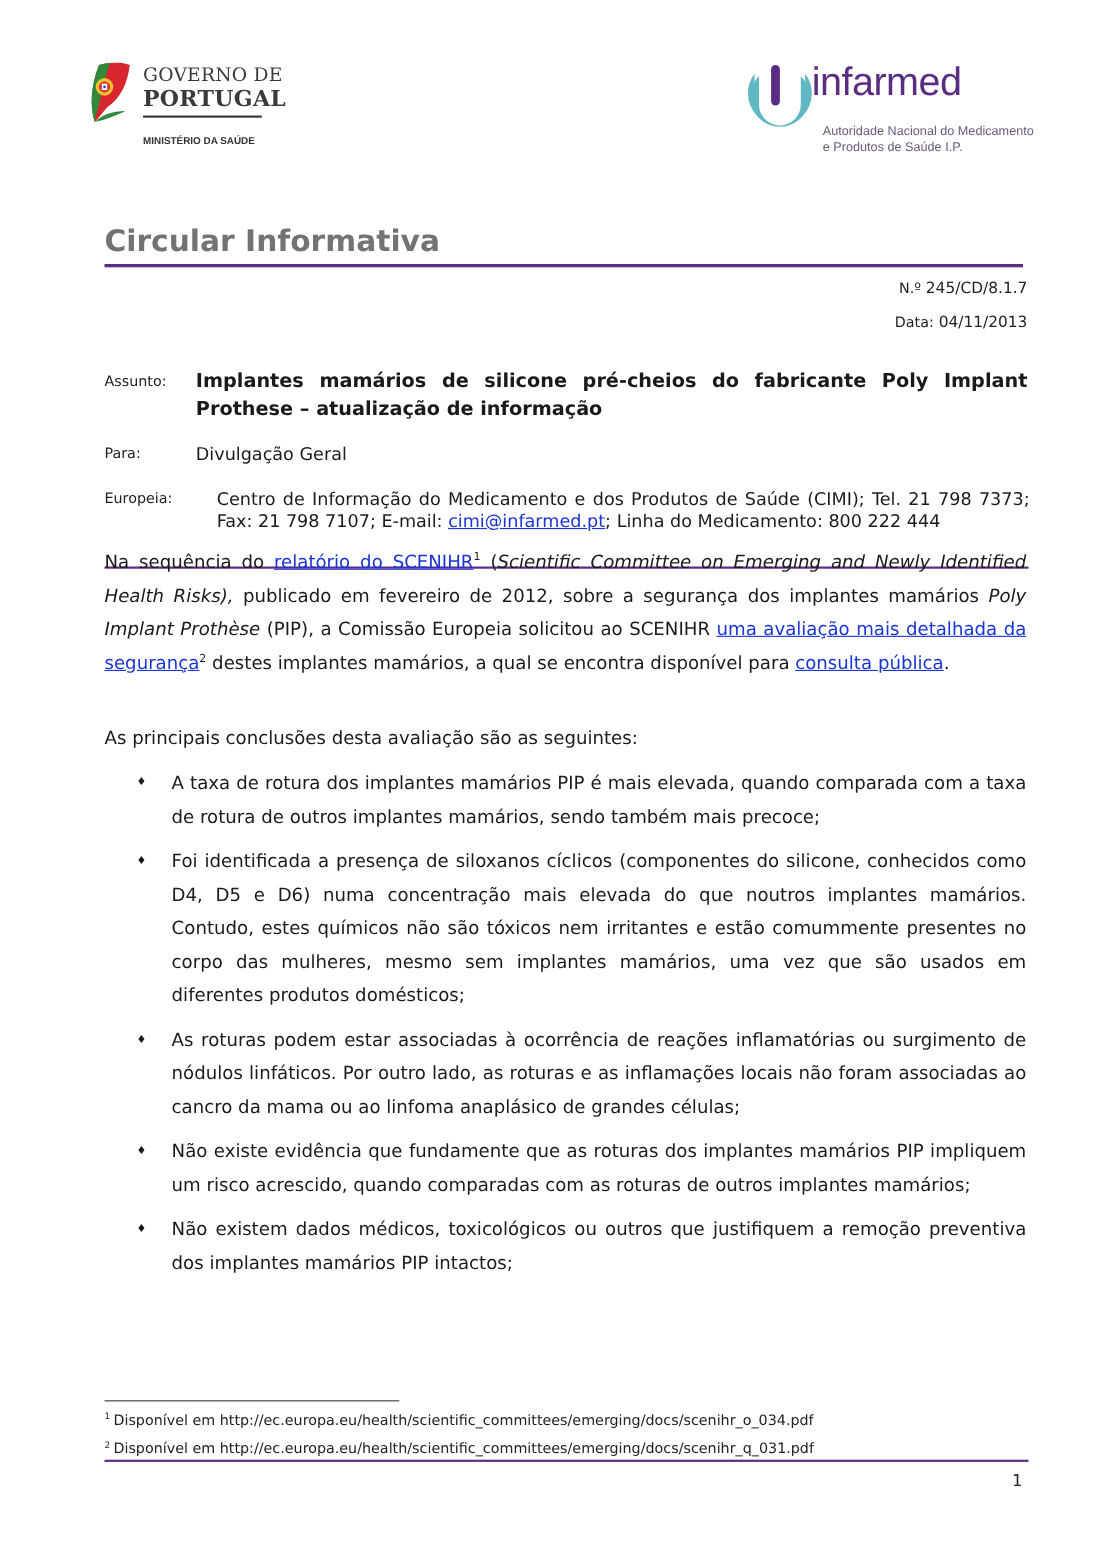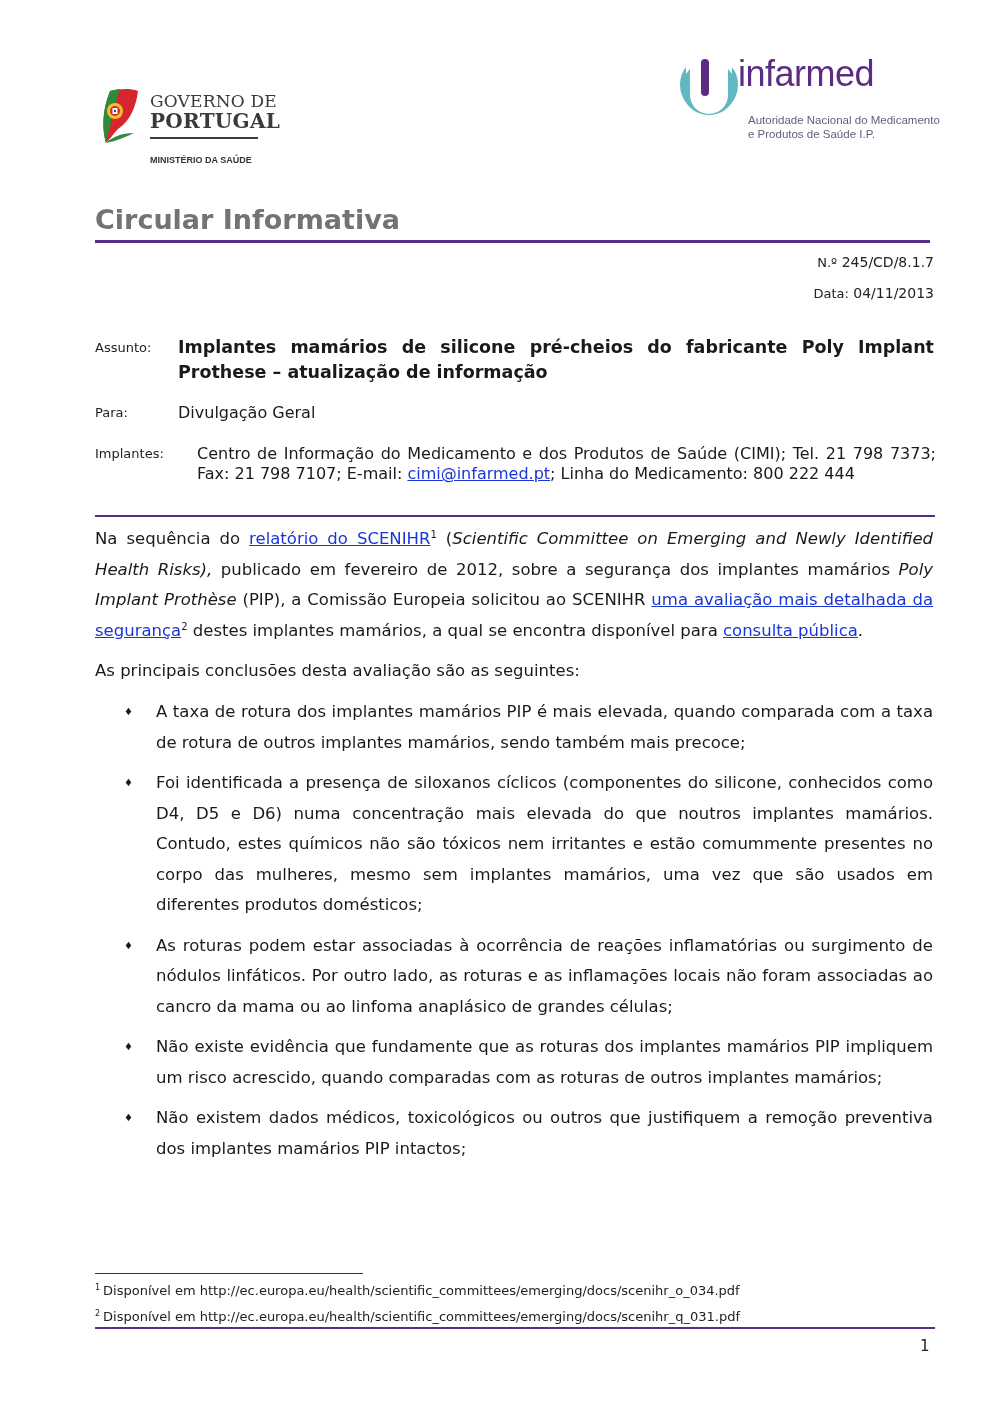--- a/index.html
+++ b/index.html
@@ -1,21 +1,21 @@
 <!DOCTYPE html>
 <html><head>
   <meta charset="utf-8">
   <style>
     html, body { margin: 0; padding: 0; background: #ffffff; }
     body { width: 1000px; height: 1414px; position: relative; overflow: hidden;
       font-family: "DejaVu Sans", sans-serif; color: #1a1a1a; }
     .abs { position: absolute; }
 
     
-    .gov-logo { left: 100px; top: 55px; width: 170px; height: 85px; margin-top: 32px; }
+    .gov-logo { left: 80px; top: 55px; width: 170px; height: 85px; }
     .gov-emblem { position: absolute; left: 0; top: 0; width: 40px; height: 58px; }
     .gov-text1 { position: absolute; left: 50px; top: 4px; font-family: "DejaVu Serif", serif; font-size: 17px; color: #3a3a3a; letter-spacing: 0.2px; white-space: nowrap; }
     .gov-text2 { position: absolute; left: 50px; top: 22px; font-family: "DejaVu Serif", serif; font-size: 20px; font-weight: bold; color: #3a3a3a; white-space: nowrap; letter-spacing: 0.3px; }
     .gov-rule { position: absolute; left: 50px; top: 50px; width: 108px; height: 2px; background: #3a3a3a; }
     .gov-ministry { position: absolute; left: 50px; top: 68px; font-family: "Liberation Sans", sans-serif; font-size: 9px; font-weight: bold; color: #333; white-space: nowrap; }
 
     .inf-logo { left: 676px; top: 55px; width: 270px; height: 95px; }
     .inf-mark { position: absolute; left: 0; top: 0; width: 66px; height: 66px; }
     .inf-word { position: absolute; left: 62px; top: -2px; font-family: "Liberation Sans", sans-serif; font-size: 36px; color: #5b2d82; letter-spacing: -0.5px; white-space: nowrap; }
     .inf-sub { position: absolute; left: 72px; top: 58px; font-family: "Liberation Sans", sans-serif; font-size: 11.5px; color: #6a5a7a; line-height: 14px; white-space: nowrap; }
@@ -91,27 +91,27 @@
   <span class="lbl">Data:</span>
   <span>04/11/2013</span>
 </div>
 
 <div class="abs label-col" style="top:340px;">Assunto:</div>
 <div class="abs assunto-text">Implantes mamários de silicone pré-cheios do fabricante Poly Implant Prothese – atualização de informação</div>
 
 <div class="abs label-col" style="top:405px;">Para:</div>
 <div class="abs para-text">Divulgação Geral</div>
 
-<div class="abs label-col" style="top:446px;">Implantes:</div>
+<div class="abs label-col" style="top:446px;">Europeia:</div>
 <div class="abs contacto-text">
   <span>Centro de Informação do Medicamento e dos Produtos de Saúde (CIMI); Tel. 21 798 7373; Fax: 21 798 7107; E-mail: </span><a class="link" href="#">cimi@infarmed.pt</a><span>; Linha do Medicamento: 800 222 444</span>
 </div>
 <div class="abs section-rule"></div>
 
-<div class="abs body-para" style="top:524px;">
+<div class="abs body-para" style="top:496px;">
   <span>Na sequência do </span><a class="link" href="#">relatório do SCENIHR</a><sup>1</sup><span> (</span><em>Scientific Committee on Emerging and Newly Identified Health Risks),</em><span> publicado em fevereiro de 2012, sobre a segurança dos implantes mamários </span><em>Poly Implant Prothèse</em><span> (PIP), a Comissão Europeia solicitou ao SCENIHR </span><a class="link" href="#">uma avaliação mais detalhada da segurança</a><sup>2</sup><span> destes implantes mamários, a qual se encontra disponível para </span><a class="link" href="#">consulta pública</a><span>.</span>
 </div>
 
 <div class="abs body-para" style="top:656px;">As principais conclusões desta avaliação são as seguintes:</div>
 
 <ul class="abs bullets">
   <li><span class="bullet-dot">♦</span><span>A taxa de rotura dos implantes mamários PIP é mais elevada, quando comparada com a taxa de rotura de outros implantes mamários, sendo também mais precoce;</span></li>
   <li><span class="bullet-dot">♦</span><span>Foi identificada a presença de siloxanos cíclicos (componentes do silicone, conhecidos como D4, D5 e D6) numa concentração mais elevada do que noutros implantes mamários. Contudo, estes químicos não são tóxicos nem irritantes e estão comummente presentes no corpo das mulheres, mesmo sem implantes mamários, uma vez que são usados em diferentes produtos domésticos;</span></li>
   <li><span class="bullet-dot">♦</span><span>As roturas podem estar associadas à ocorrência de reações inflamatórias ou surgimento de nódulos linfáticos. Por outro lado, as roturas e as inflamações locais não foram associadas ao cancro da mama ou ao linfoma anaplásico de grandes células;</span></li>
   <li><span class="bullet-dot">♦</span><span>Não existe evidência que fundamente que as roturas dos implantes mamários PIP impliquem um risco acrescido, quando comparadas com as roturas de outros implantes mamários;</span></li>

